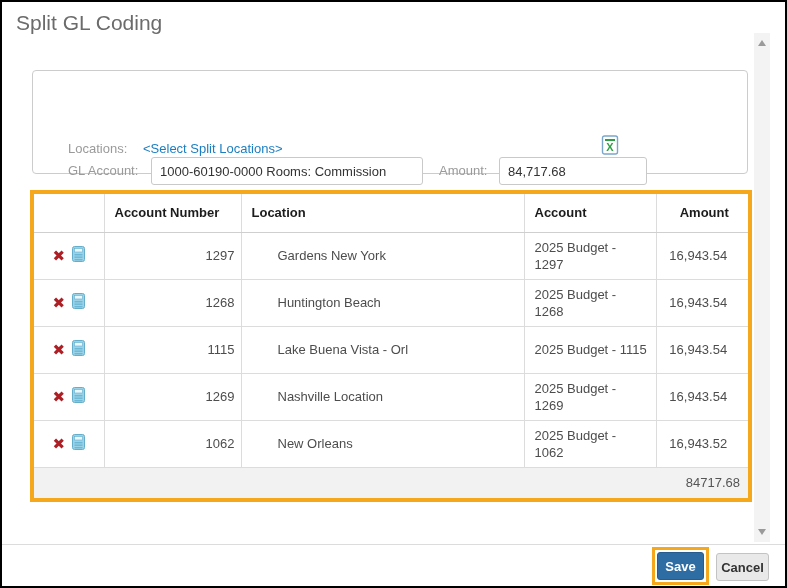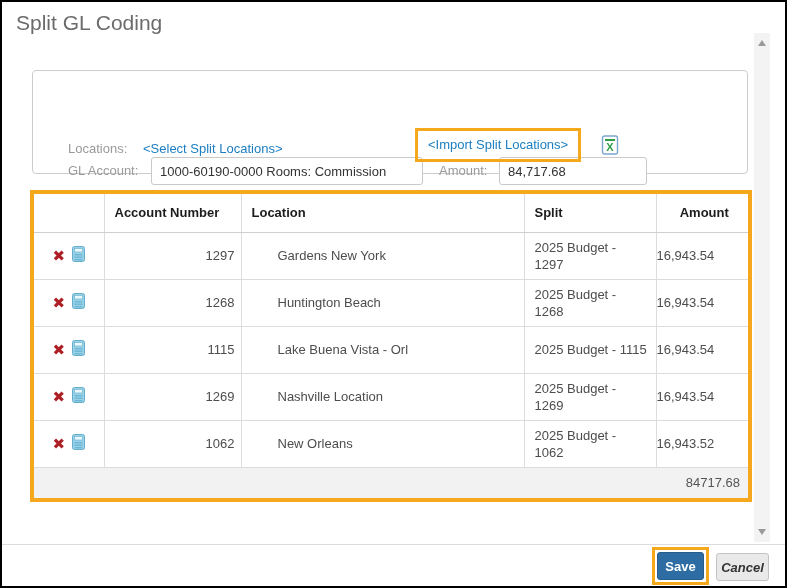--- a/index.html
+++ b/index.html
@@ -25,59 +25,56 @@
   th { font-weight:bold; color:#1c1c1c; height:38px; text-align:left; padding-left:10px;
        border-bottom:1px solid #cfcfcf; background:#fff; }
   th.c-amount { text-align:center; padding-left:4px; }
   th.c-icons { padding-left:0; }
   td { height:47px; vertical-align:middle; border-bottom:1px solid #dcdcdc; background:#fff; }
   .vline { border-right:1px solid #dcdcdc; }
   td.c-icons { text-align:center; }
   td.c-number { text-align:right; padding-right:6px; }
   td.c-location { text-align:left; padding-left:36px; }
   td.c-budget { padding-left:10px; white-space:pre-line; line-height:17px; }
-  td.c-amount { text-align:left; padding-right:8px;margin-top:8px; }
+  td.c-amount { text-align:center; padding-right:8px;margin-top:8px; }
   tr.total-row td { height:31px; background:#f2f2f2; border-bottom:none; text-align:right; padding-right:8px; color:#555; }
   .delete-icon { color:#ad1f25; font-size:15px; font-weight:bold; cursor:pointer; display:inline-block; vertical-align:middle; }
   .calc-icon { display:inline-block; vertical-align:middle; margin-left:7px; cursor:pointer; }
 
   
   .scrollbar { position:absolute; left:752px; top:31px; width:16px; height:509px; background:#f3f3f3;
                display:flex; flex-direction:column; justify-content:space-between; align-items:center; padding:7px 0; }
   .tri-up { width:0; height:0; border-left:4px solid transparent; border-right:4px solid transparent; border-bottom:6px solid #9a9a9a; cursor:pointer; }
   .tri-down { width:0; height:0; border-left:4px solid transparent; border-right:4px solid transparent; border-top:6px solid #9a9a9a; cursor:pointer; }
 
   
   .footer-sep { position:absolute; left:0; top:542px; width:783px; border-top:1px solid #dcdcdc; }
   .hl-save { position:absolute; left:650px; top:545px; border:3px solid #f5a81c; padding:2px; background:#fff; }
   .save-btn { width:47px; height:28px; background:#2e6da4; border:1px solid #265d8c; border-radius:3px;
               color:#fff; font-weight:bold; font-size:13px; cursor:pointer; font-family:inherit; }
   .cancel-btn { position:absolute; left:714px; top:551px; width:53px; height:28px; background:#e9e9e9;
                 border:1px solid #c3c3c3; border-radius:3px; color:#333; font-weight:bold; font-size:13px;
-                cursor:pointer; font-family:inherit;font-style:italic; }
+                cursor:pointer; font-family:inherit; }
 </style>
 </head>
 <body>
 
 <div class="screen">
 
   <div class="dialog-title">Split GL Coding</div>
 
   <div class="panel">
     <span class="lbl" style="left:35px; top:92px;">GL Account:</span>
     <input class="tbox" style="left: 118px; top: 86px; width: 272px;" readonly="" value="1000-60190-0000 Rooms: Commission">
     <span class="lbl" style="left:406px; top:92px;">Amount:</span>
     <input class="tbox" style="left: 466px; top: 86px; width: 148px;" readonly="" value="84,717.68">
 
     <span class="lbl" style="left:35px; top:70px;">Locations:</span>
     <a class="link" style="left:110px; top:70px;">&lt;Select Split Locations&gt;</a>
 
-    <div class="hl-import">
-      <a class="link">&lt;Import Split Locations&gt;</a>
-    </div>
 
     <span class="excel-icon">
       <svg width="19" height="20" viewBox="0 0 19 20">
         <rect x="1.5" y="1" width="15" height="18" rx="2" fill="#ffffff" stroke="#7aa6cc" stroke-width="1.4"></rect>
         <rect x="4" y="4" width="10" height="2" fill="#2e9e44"></rect>
         <text x="9" y="16" font-size="11" font-weight="bold" fill="#2e9e44" text-anchor="middle" font-family="Liberation Sans, sans-serif">X</text>
       </svg>
     </span>
   </div>
 
@@ -88,21 +85,21 @@
           <col style="width:137px">
           <col style="width:283px">
           <col style="width:132px">
           <col style="width:92px">
         </colgroup>
       <thead>
         <tr>
           <th class="c-icons vline"></th>
           <th class="vline">Account Number</th>
           <th class="vline">Location</th>
-          <th class="vline">Split</th>
+          <th class="vline">Account</th>
           <th class="c-amount">Amount</th>
         </tr>
       </thead>
       <tbody>
         <tr>
           <td class="c-icons vline">
             <span class="delete-icon">✖</span><span class="calc-icon"><svg width="13" height="16" viewBox="0 0 13 16">
                   <rect x="0.5" y="0.5" width="12" height="15" rx="2" fill="#9ad2e8" stroke="#64aecb"></rect>
                   <rect x="2.5" y="2.5" width="8" height="3.5" fill="#eaf7fc" stroke="#64aecb" stroke-width="0.6"></rect>
                   <rect x="2.5" y="8" width="8" height="1.4" fill="#6db7d4"></rect>

